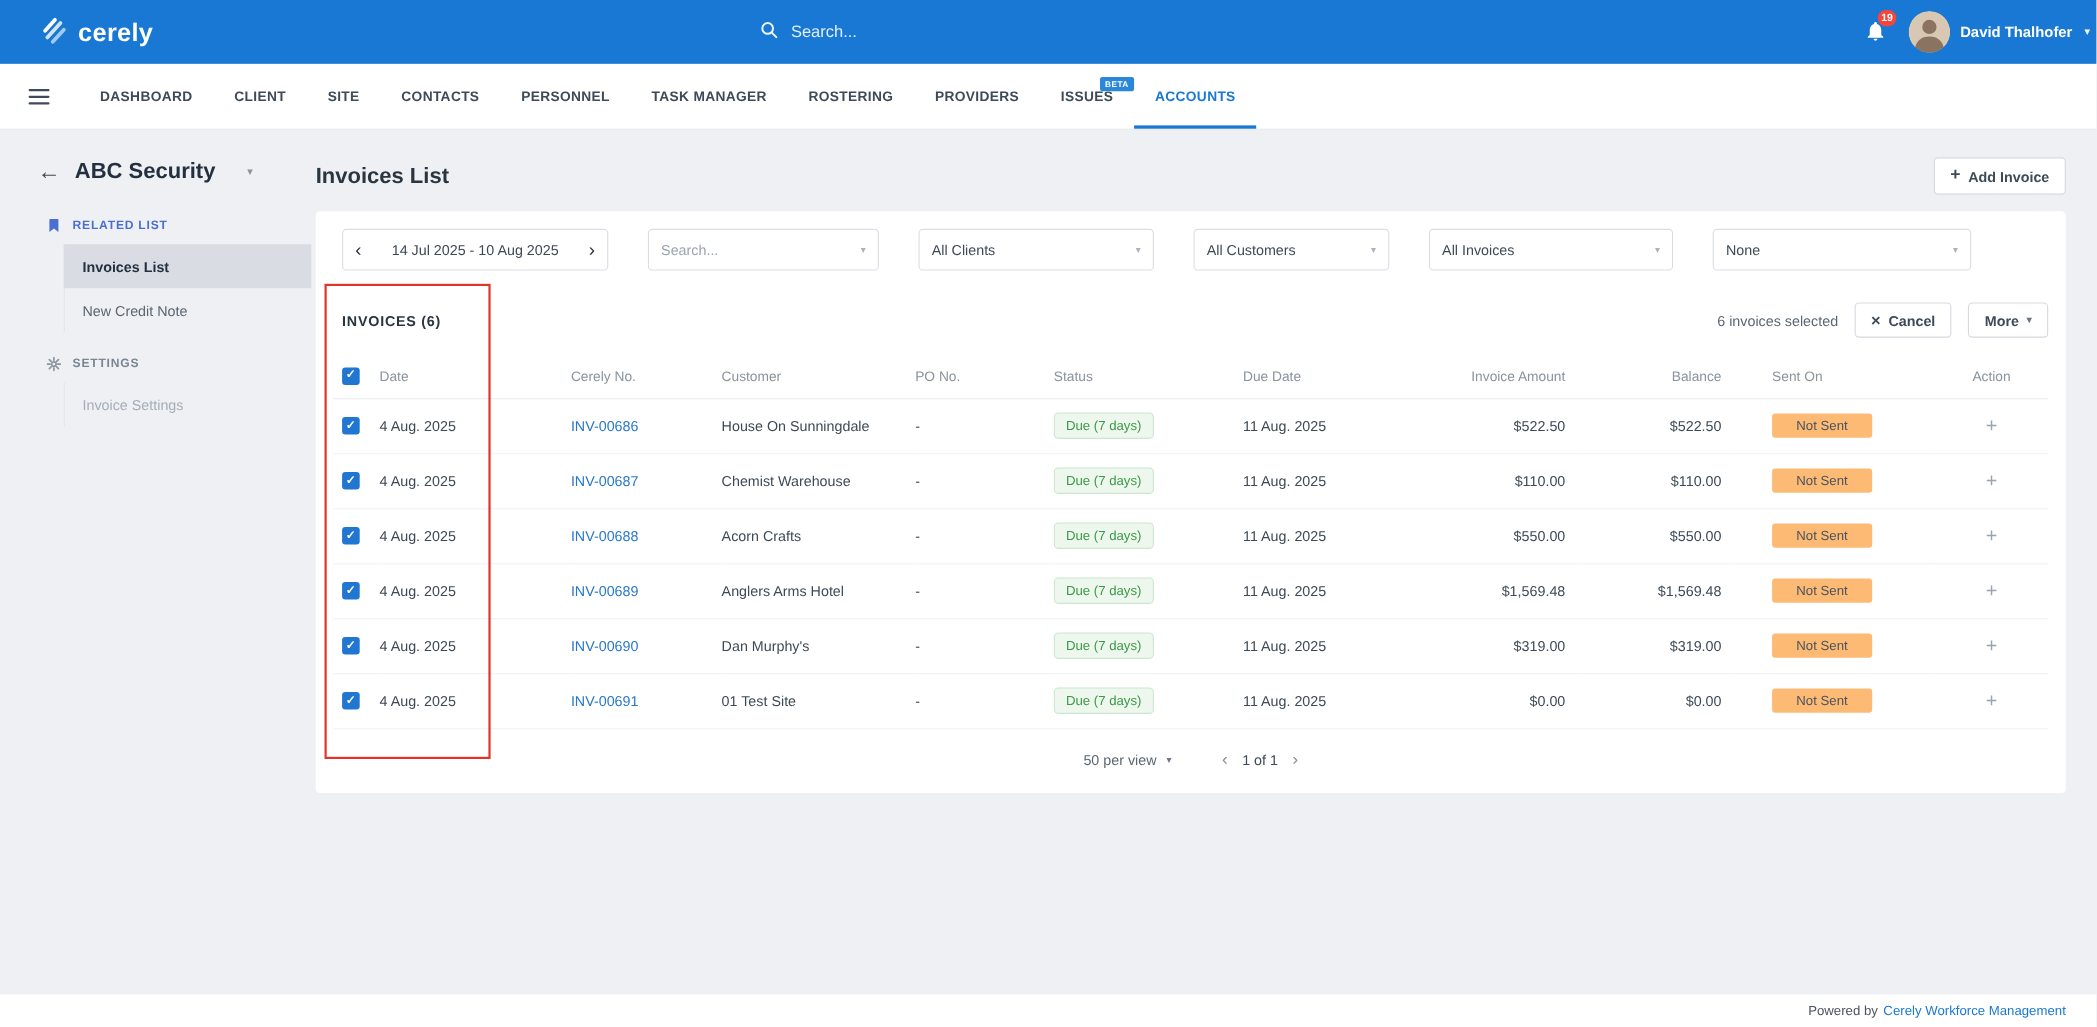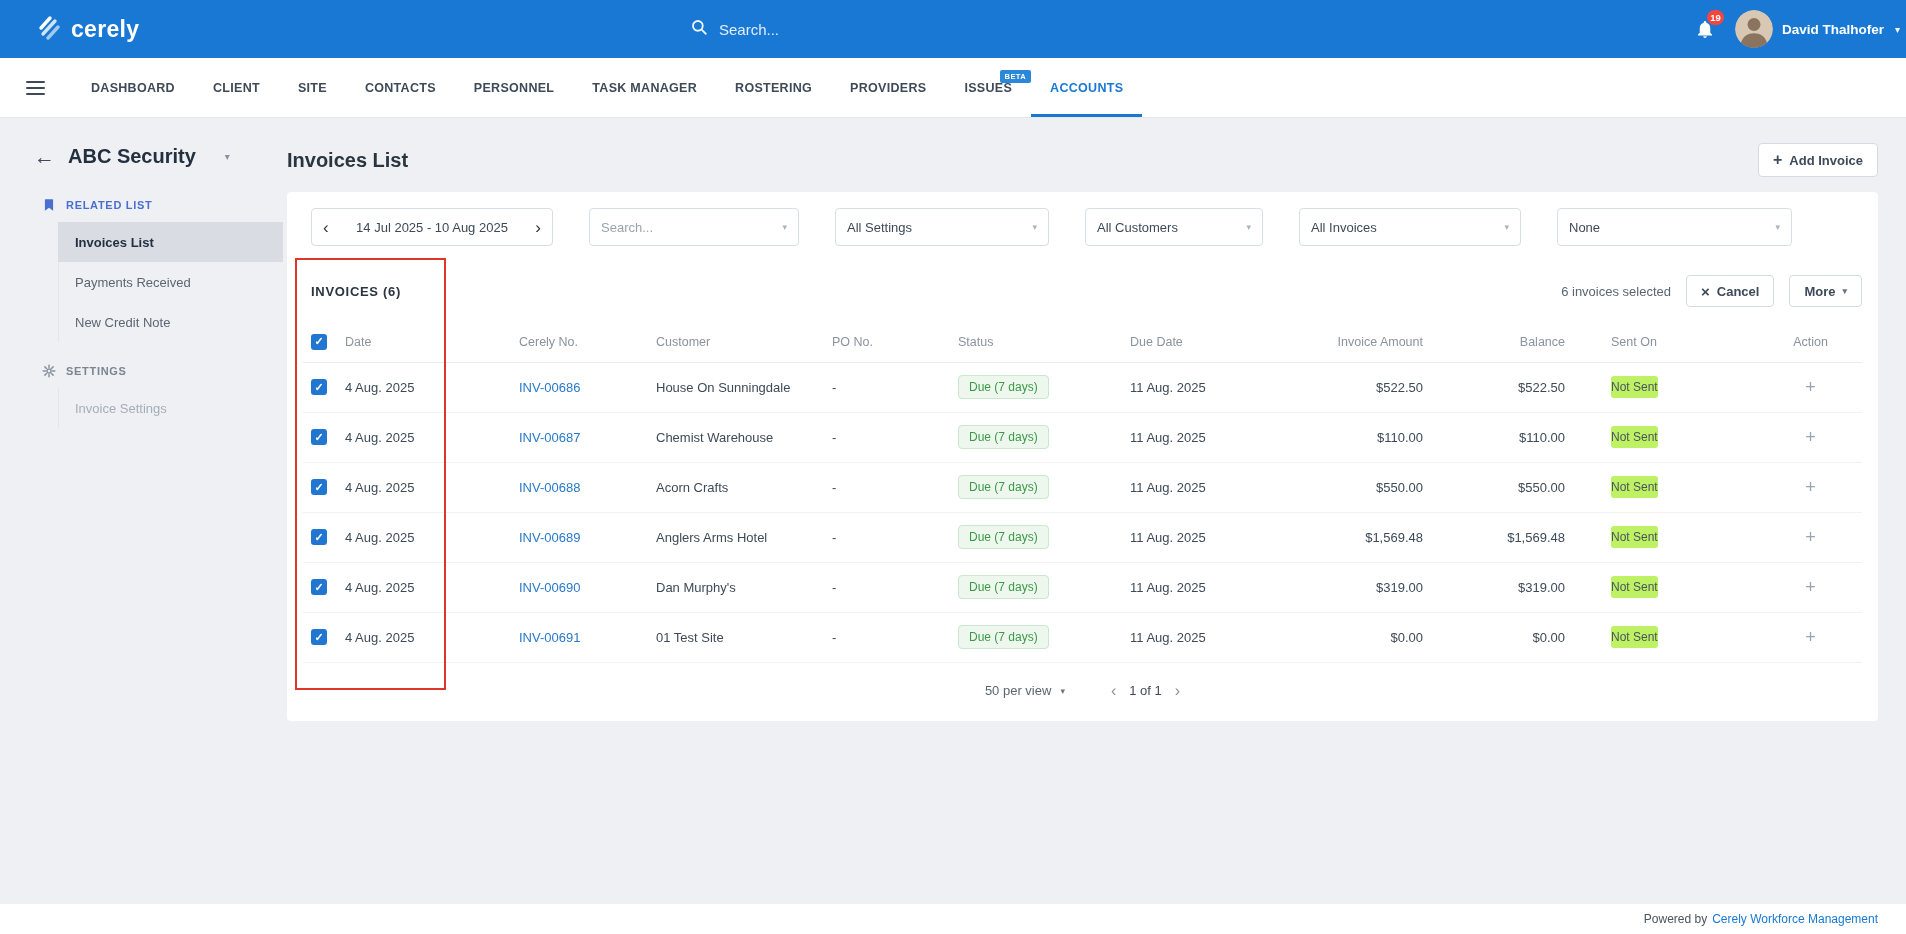--- a/index.html
+++ b/index.html
@@ -81,21 +81,21 @@
   thead th { height: 40px; font-size: 12.5px; font-weight: 400; color: #8a939e; text-align: left; padding: 0; border-bottom: 1px solid #e9ecef; }
   tbody td { height: 50px; font-size: 13px; color: #3e4a57; padding: 0; border-bottom: 1px solid #f0f2f4; }
   .cb-cell { padding-left: 8px; }
   .cb { width: 16px; height: 16px; border-radius: 3px; background: #2176d2; color: #fff; display: flex; align-items: center; justify-content: center; font-size: 11px; font-weight: 700; cursor: pointer; line-height: 1; }
   .num { text-align: right; padding-right: 12px; }
   th.num { padding-right: 12px; }
   .sent-col { padding-left: 34px; }
   .action-col { text-align: center; }
   .link { color: #2979c9; cursor: pointer; }
   .badge-due { display: inline-block; padding: 4px 10px; border-radius: 4px; background: #edf7ee; border: 1px solid #cbe7cf; color: #3c9a46; font-size: 12px; }
-  .badge-sent { display: inline-block; padding: 4px 0; border-radius: 3px; background: #bef264; color: #4a545e; font-size: 12px; }
+  .badge-sent { display: inline-block; padding: 4px 22px; border-radius: 3px; background: #fdba74; color: #4a545e; font-size: 12px; }
   .row-plus { font-size: 18px; color: #9aa4af; cursor: pointer; line-height: 1; }
 
   
   .pagination { display: flex; align-items: center; justify-content: center; gap: 46px; height: 44px; margin-top: 6px; }
   .perview { display: flex; align-items: center; gap: 9px; font-size: 13px; color: #5b6672; cursor: pointer; }
   .perview .dd { font-size: 9px; color: #6b7683; }
   .pager { display: flex; align-items: center; gap: 13px; font-size: 13px; color: #3e4a57; }
   .pager .pchev { font-size: 16px; color: #8a939e; cursor: pointer; line-height: 1; }
 
   
@@ -212,23 +212,20 @@
                 <path d="M6 2h12a1 1 0 0 1 1 1v19l-7-5.5L5 22V3a1 1 0 0 1 1-1z" fill="#4a6fd0"></path>
               </svg>
             </span>
             <span>RELATED LIST</span>
           </div>
           <div class="side-items">
             <div class="side-item active">
               <span>Invoices List</span>
             </div>
             <div class="side-item">
-              <span>Payments Received</span>
-            </div>
-            <div class="side-item">
               <span>New Credit Note</span>
             </div>
           </div>
         </div>
         <div class="side-section">
           <div class="side-section-head">
             <span class="side-icon">
               <svg width="14" height="14" viewBox="0 0 24 24" fill="none" stroke="#8a939e" stroke-width="2.6" stroke-linecap="round">
                 <circle cx="12" cy="12" r="3.5"></circle>
                 <path d="M12 2v4M12 18v4M2 12h4M18 12h4M4.9 4.9l2.8 2.8M16.3 16.3l2.8 2.8M19.1 4.9l-2.8 2.8M7.7 16.3l-2.8 2.8"></path>
@@ -260,21 +257,21 @@
         <div class="control daterange">
           <span class="chev">‹</span>
           <span>14 Jul 2025 - 10 Aug 2025</span>
           <span class="chev">›</span>
         </div>
         <div class="control select w-search">
           <span class="ph-val">Search...</span>
           <span class="dd">▾</span>
         </div>
         <div class="control select w-clients">
-          <span class="val">All Settings</span>
+          <span class="val">All Clients</span>
           <span class="dd">▾</span>
         </div>
         <div class="control select w-customers">
           <span class="val">All Customers</span>
           <span class="dd">▾</span>
         </div>
         <div class="control select w-invoices">
           <span class="val">All Invoices</span>
           <span class="dd">▾</span>
         </div>

